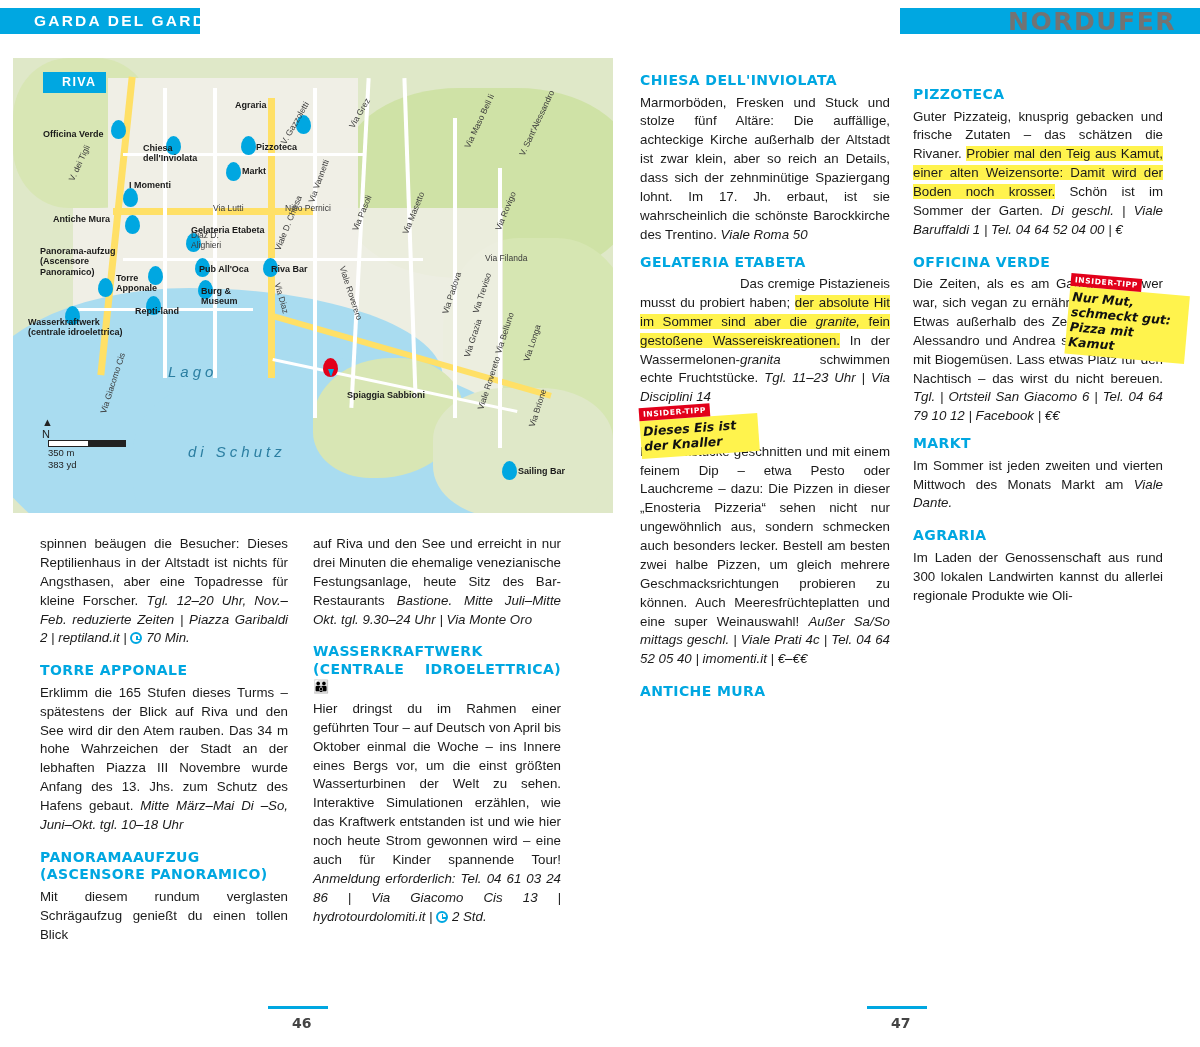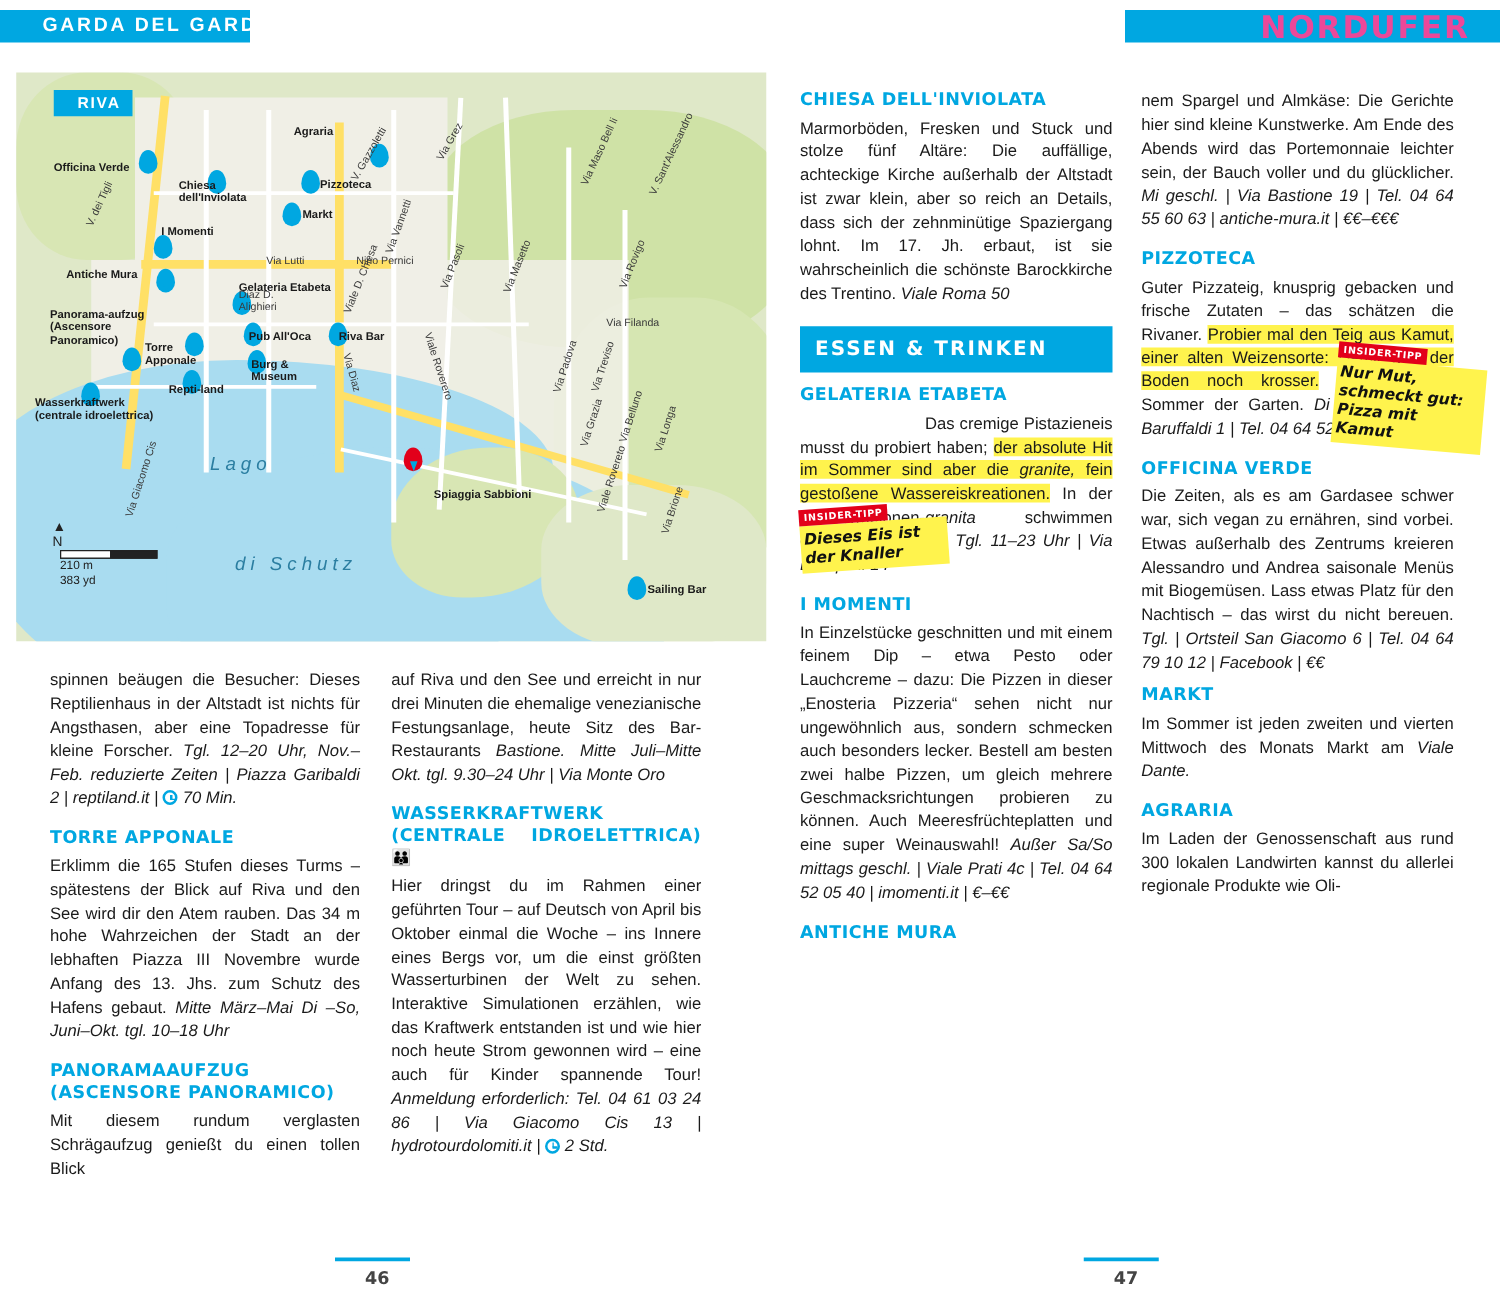--- a/index.html
+++ b/index.html
@@ -24,21 +24,21 @@
     position:absolute; left:34px; top:12px;
     color:#ffffff; font-weight:bold; font-size:15.5px;
     letter-spacing:2.2px;
   }
   .hdr-bar-right {
     position:absolute; right:0; top:8px; width:300px; height:26px;
     background:#00a7e1;
   }
   .hdr-right-text {
     position:absolute; right:24px; top:7px;
-    color:#ec4899; font-weight:bold; font-size:25px;
+    color:#737373; font-weight:bold; font-size:25px;
     letter-spacing:1.5px;
     font-family:"DejaVu Sans", sans-serif;
   }
 
   
   .map {
     position:absolute; left:13px; top:58px; width:600px; height:455px;
     background:#dfe8c8;
     overflow:hidden;
   }
@@ -284,21 +284,21 @@
     <div class="map-label" style="left:448px;top:320px;transform:rotate(-72deg);">Viale Rovereto</div>
     <div class="map-label" style="left:505px;top:345px;transform:rotate(-72deg);">Via Brione</div>
     <div class="map-label" style="left:68px;top:320px;transform:rotate(-72deg);">Via Giacomo Cis</div>
     <div class="map-label" style="left:253px;top:235px;transform:rotate(74deg);">Via Diaz</div>
 
     <div class="north">▲<br><span>N</span></div>
     <div class="scalebar">
       <div class="bar">
           <div class="w"></div>
         </div>
-      <div class="scale-txt">210 m</div>
+      <div class="scale-txt">350 m</div>
       <div class="scale-txt">383 yd</div>
     </div>
   </div>
 
   <div class="col c1">
     <p>spinnen beäugen die Besucher: Dieses Reptilienhaus in der Altstadt ist nichts für Angsthasen, aber eine Topadresse für kleine Forscher. <em>Tgl. 12–20 Uhr, Nov.–Feb. reduzierte Zeiten | Piazza Garibaldi 2 | reptiland.it |</em> <span class="clock"></span> <em>70 Min.</em></p>
     <h3 class="sec">TORRE APPONALE</h3>
     <p>Erklimm die 165 Stufen dieses Turms – spätestens der Blick auf Riva und den See wird dir den Atem rauben. Das 34 m hohe Wahrzeichen der Stadt an der lebhaften Piazza III Novembre wurde Anfang des 13. Jhs. zum Schutz des Hafens gebaut. <em>Mitte März–Mai Di –So, Juni–Okt. tgl. 10–18 Uhr</em></p>
     <h3 class="sec">PANORAMAAUFZUG (ASCENSORE PANORAMICO)</h3>
     <p>Mit diesem rundum verglasten Schrägaufzug genießt du einen tollen Blick</p>
@@ -309,30 +309,28 @@
     <h3 class="sec">
       <span>WASSERKRAFTWERK (CENTRALE IDROELETTRICA)</span>
       <span class="family-icon">👪</span>
     </h3>
     <p>Hier dringst du im Rahmen einer geführten Tour – auf Deutsch von April bis Oktober einmal die Woche – ins Innere eines Bergs vor, um die einst größten Wasserturbinen der Welt zu sehen. Interaktive Simulationen erzählen, wie das Kraftwerk entstanden ist und wie hier noch heute Strom gewonnen wird – eine auch für Kinder spannende Tour! <em>Anmeldung erforderlich: Tel. 04 61 03 24 86 | Via Giacomo Cis 13 | hydrotourdolomiti.it |</em> <span class="clock"></span> <em>2 Std.</em></p>
   </div>
 
   <div class="col c3">
     <h3 class="sec first">CHIESA DELL'INVIOLATA</h3>
     <p>Marmorböden, Fresken und Stuck und stolze fünf Altäre: Die auffällige, achteckige Kirche außerhalb der Altstadt ist zwar klein, aber so reich an Details, dass sich der zehnminütige Spaziergang lohnt. Im 17. Jh. erbaut, ist sie wahrscheinlich die schönste Barockkirche des Trentino. <em>Viale Roma 50</em></p>
-    <div class="blue-box">ESSEN &amp; TRINKEN</div>
     <h3 class="sec first">GELATERIA ETABETA</h3>
     <p style="text-indent:100px;">Das cremige Pistazieneis musst du probiert haben; <span class="hl">der absolute Hit im Sommer sind aber die <em>granite,</em> fein gestoßene Wassereiskreationen.</span> In der Wassermelonen-<em>granita</em> schwimmen echte Fruchtstücke. <em>Tgl. 11–23 Uhr | Via Disciplini 14</em></p>
     <h3 class="sec">I MOMENTI</h3>
     <p>In Einzelstücke geschnitten und mit einem feinem Dip – etwa Pesto oder Lauchcreme – dazu: Die Pizzen in dieser „Enosteria Pizzeria“ sehen nicht nur ungewöhnlich aus, sondern schmecken auch besonders lecker. Bestell am besten zwei halbe Pizzen, um gleich mehrere Geschmacksrichtungen probieren zu können. Auch Meeresfrüchteplatten und eine super Weinauswahl! <em>Außer Sa/So mittags geschl. | Viale Prati 4c | Tel. 04 64 52 05 40 | imomenti.it | €–€€</em></p>
     <h3 class="sec">ANTICHE MURA</h3>
   </div>
 
   <div class="col c4">
-    <p>nem Spargel und Almkäse: Die Gerichte hier sind kleine Kunstwerke. Am Ende des Abends wird das Portemonnaie leichter sein, der Bauch voller und du glücklicher. <em>Mi geschl. | Via Bastione 19 | Tel. 04 64 55 60 63 | antiche-mura.it | €€–€€€</em></p>
     <h3 class="sec">PIZZOTECA</h3>
     <p>Guter Pizzateig, knusprig gebacken und frische Zutaten – das schätzen die Rivaner. <span class="hl">Probier mal den Teig aus Kamut, einer alten Weizensorte: Damit wird der Boden noch krosser.</span> Schön ist im Sommer der Garten. <em>Di geschl. | Viale Baruffaldi 1 | Tel. 04 64 52 04 00 | €</em></p>
     <h3 class="sec">OFFICINA VERDE</h3>
     <p>Die Zeiten, als es am Gardasee schwer war, sich vegan zu ernähren, sind vorbei. Etwas außerhalb des Zentrums kreieren Alessandro und Andrea saisonale Menüs mit Biogemüsen. Lass etwas Platz für den Nachtisch – das wirst du nicht bereuen. <em>Tgl. | Ortsteil San Giacomo 6 | Tel. 04 64 79 10 12 | Facebook | €€</em></p>
     <h3 class="sec first">MARKT</h3>
     <p>Im Sommer ist jeden zweiten und vierten Mittwoch des Monats Markt am <em>Viale Dante.</em></p>
     <h3 class="sec">AGRARIA</h3>
     <p>Im Laden der Genossenschaft aus rund 300 lokalen Landwirten kannst du allerlei regionale Produkte wie Oli-</p>
   </div>
 

